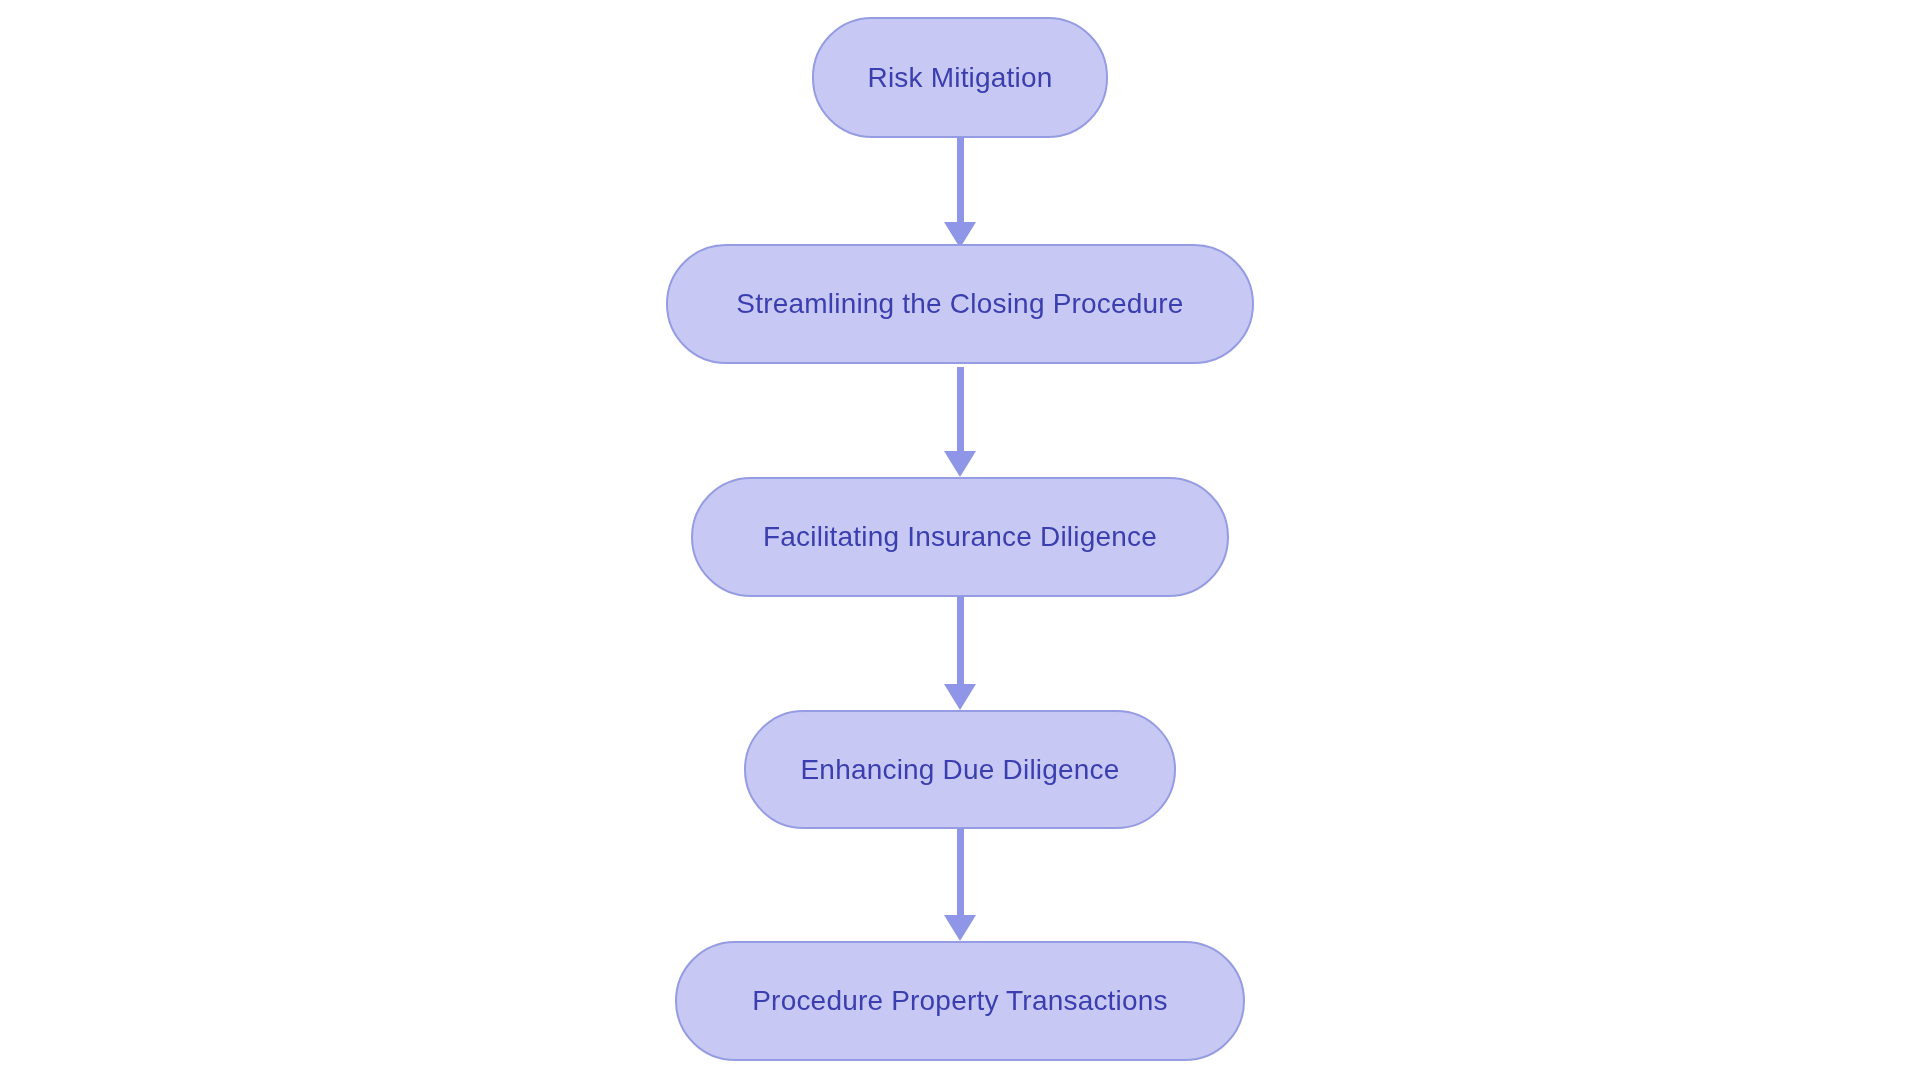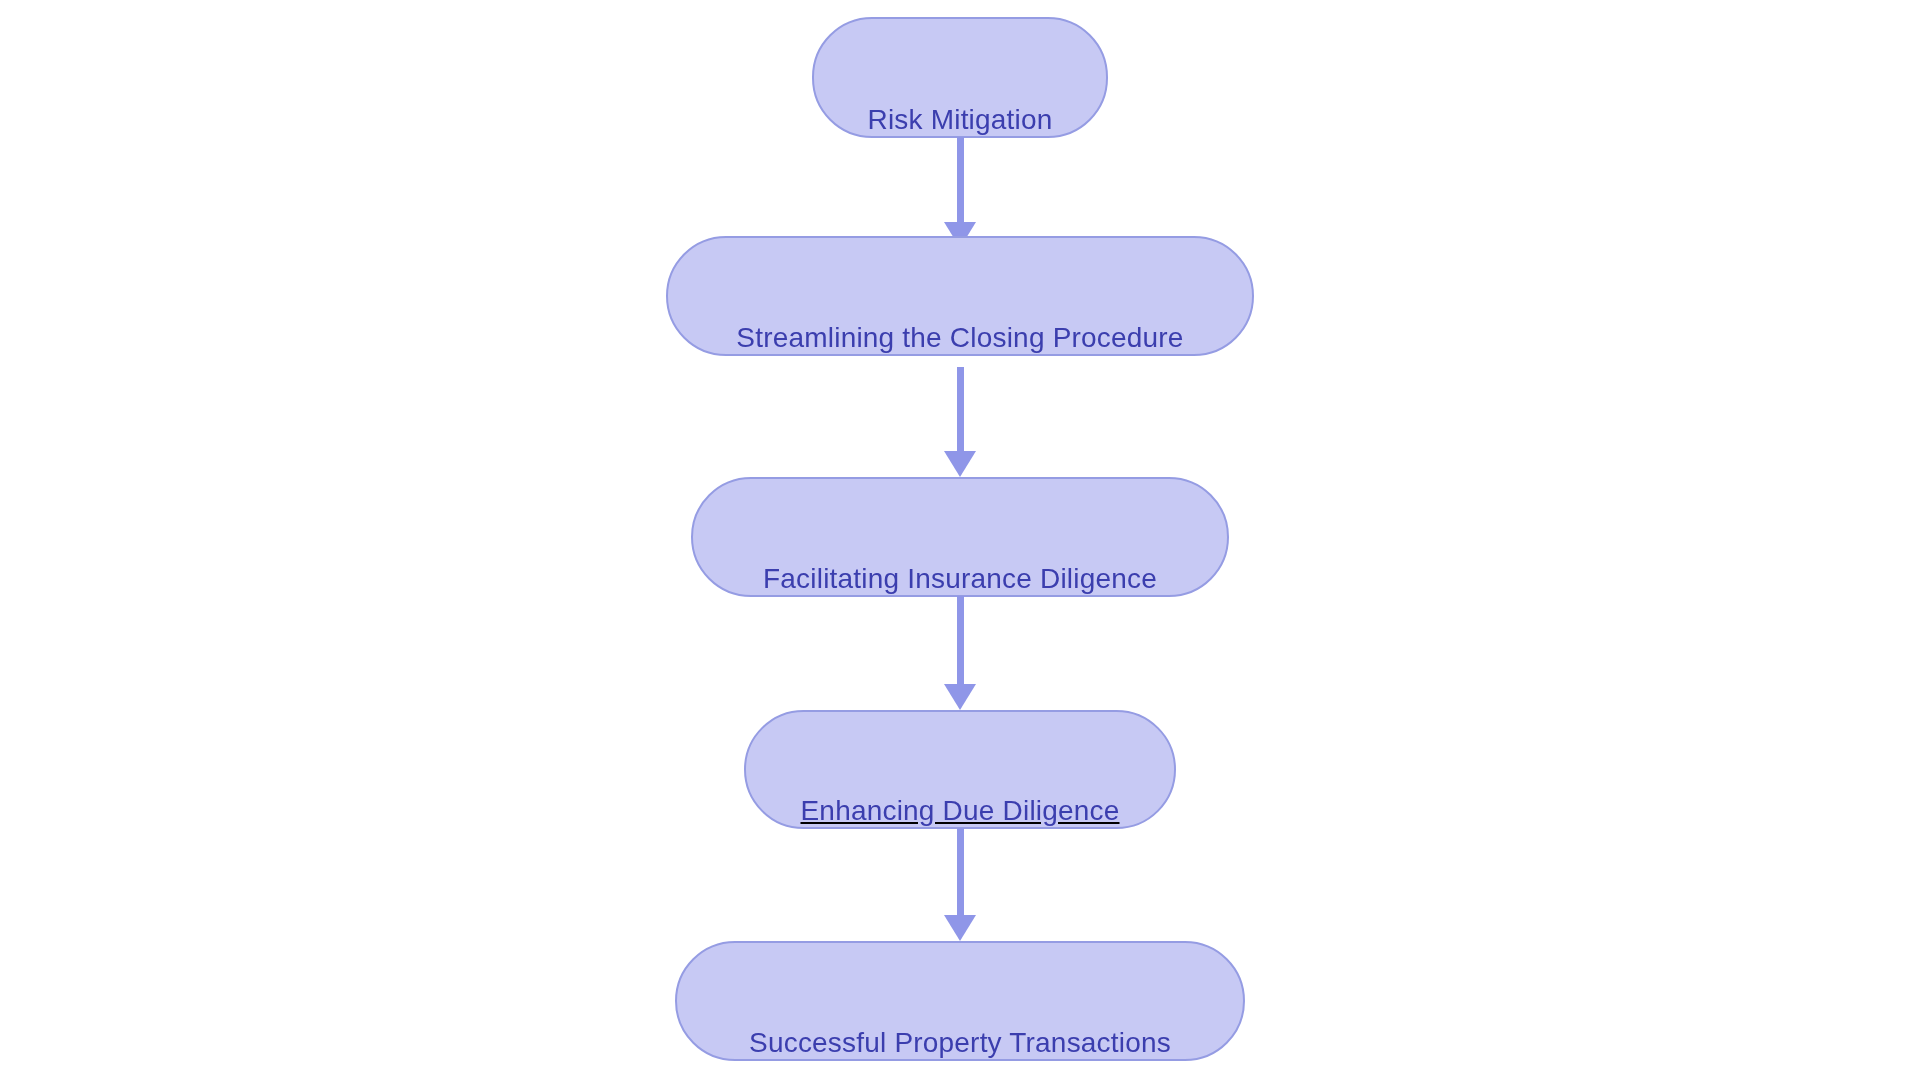--- a/index.html
+++ b/index.html
@@ -18,34 +18,34 @@
   .node {
     position: absolute;
     left: 50%;
     transform: translateX(-50%);
     height: 120px;
     border-radius: 60px;
     background: var(--node-fill, #c7c9f4);
     border: 2px solid var(--node-border, #959ce3);
     box-sizing: border-box;
     display: flex;
-    align-items: flex-end;
+    align-items: center;
     justify-content: center;
   }
   .node-label {
     color: var(--node-text, #3b3eae);
     font-size: 28px;
     font-weight: 400;
     letter-spacing: 0.2px;
     white-space: nowrap;
   }
   .n1 { top: 17px;  width: 296px; height: 121px; }
-  .n2 { top: 236px; width: 588px; }
+  .n2 { top: 244px; width: 588px; }
   .n3 { top: 477px; width: 538px; }
-  .n4 { top: 710px; width: 432px; height: 119px; text-decoration: underline; }
+  .n4 { top: 710px; width: 432px; height: 119px; }
   .n5 { top: 941px; width: 570px; }
 
   .arrow {
     position: absolute;
     left: 50%;
     transform: translateX(-50%);
     width: 32px;
     display: flex;
     flex-direction: column;
     align-items: center;
@@ -103,16 +103,16 @@
   <div class="node n4">
     <span class="node-label">Enhancing Due Diligence</span>
   </div>
 
   <div class="arrow a4">
     <div class="stem"></div>
     <div class="head"></div>
   </div>
 
   <div class="node n5">
-    <span class="node-label">Successful Property Transactions</span>
+    <span class="node-label">Procedure Property Transactions</span>
   </div>
 
 </div>
 
 </body></html>

